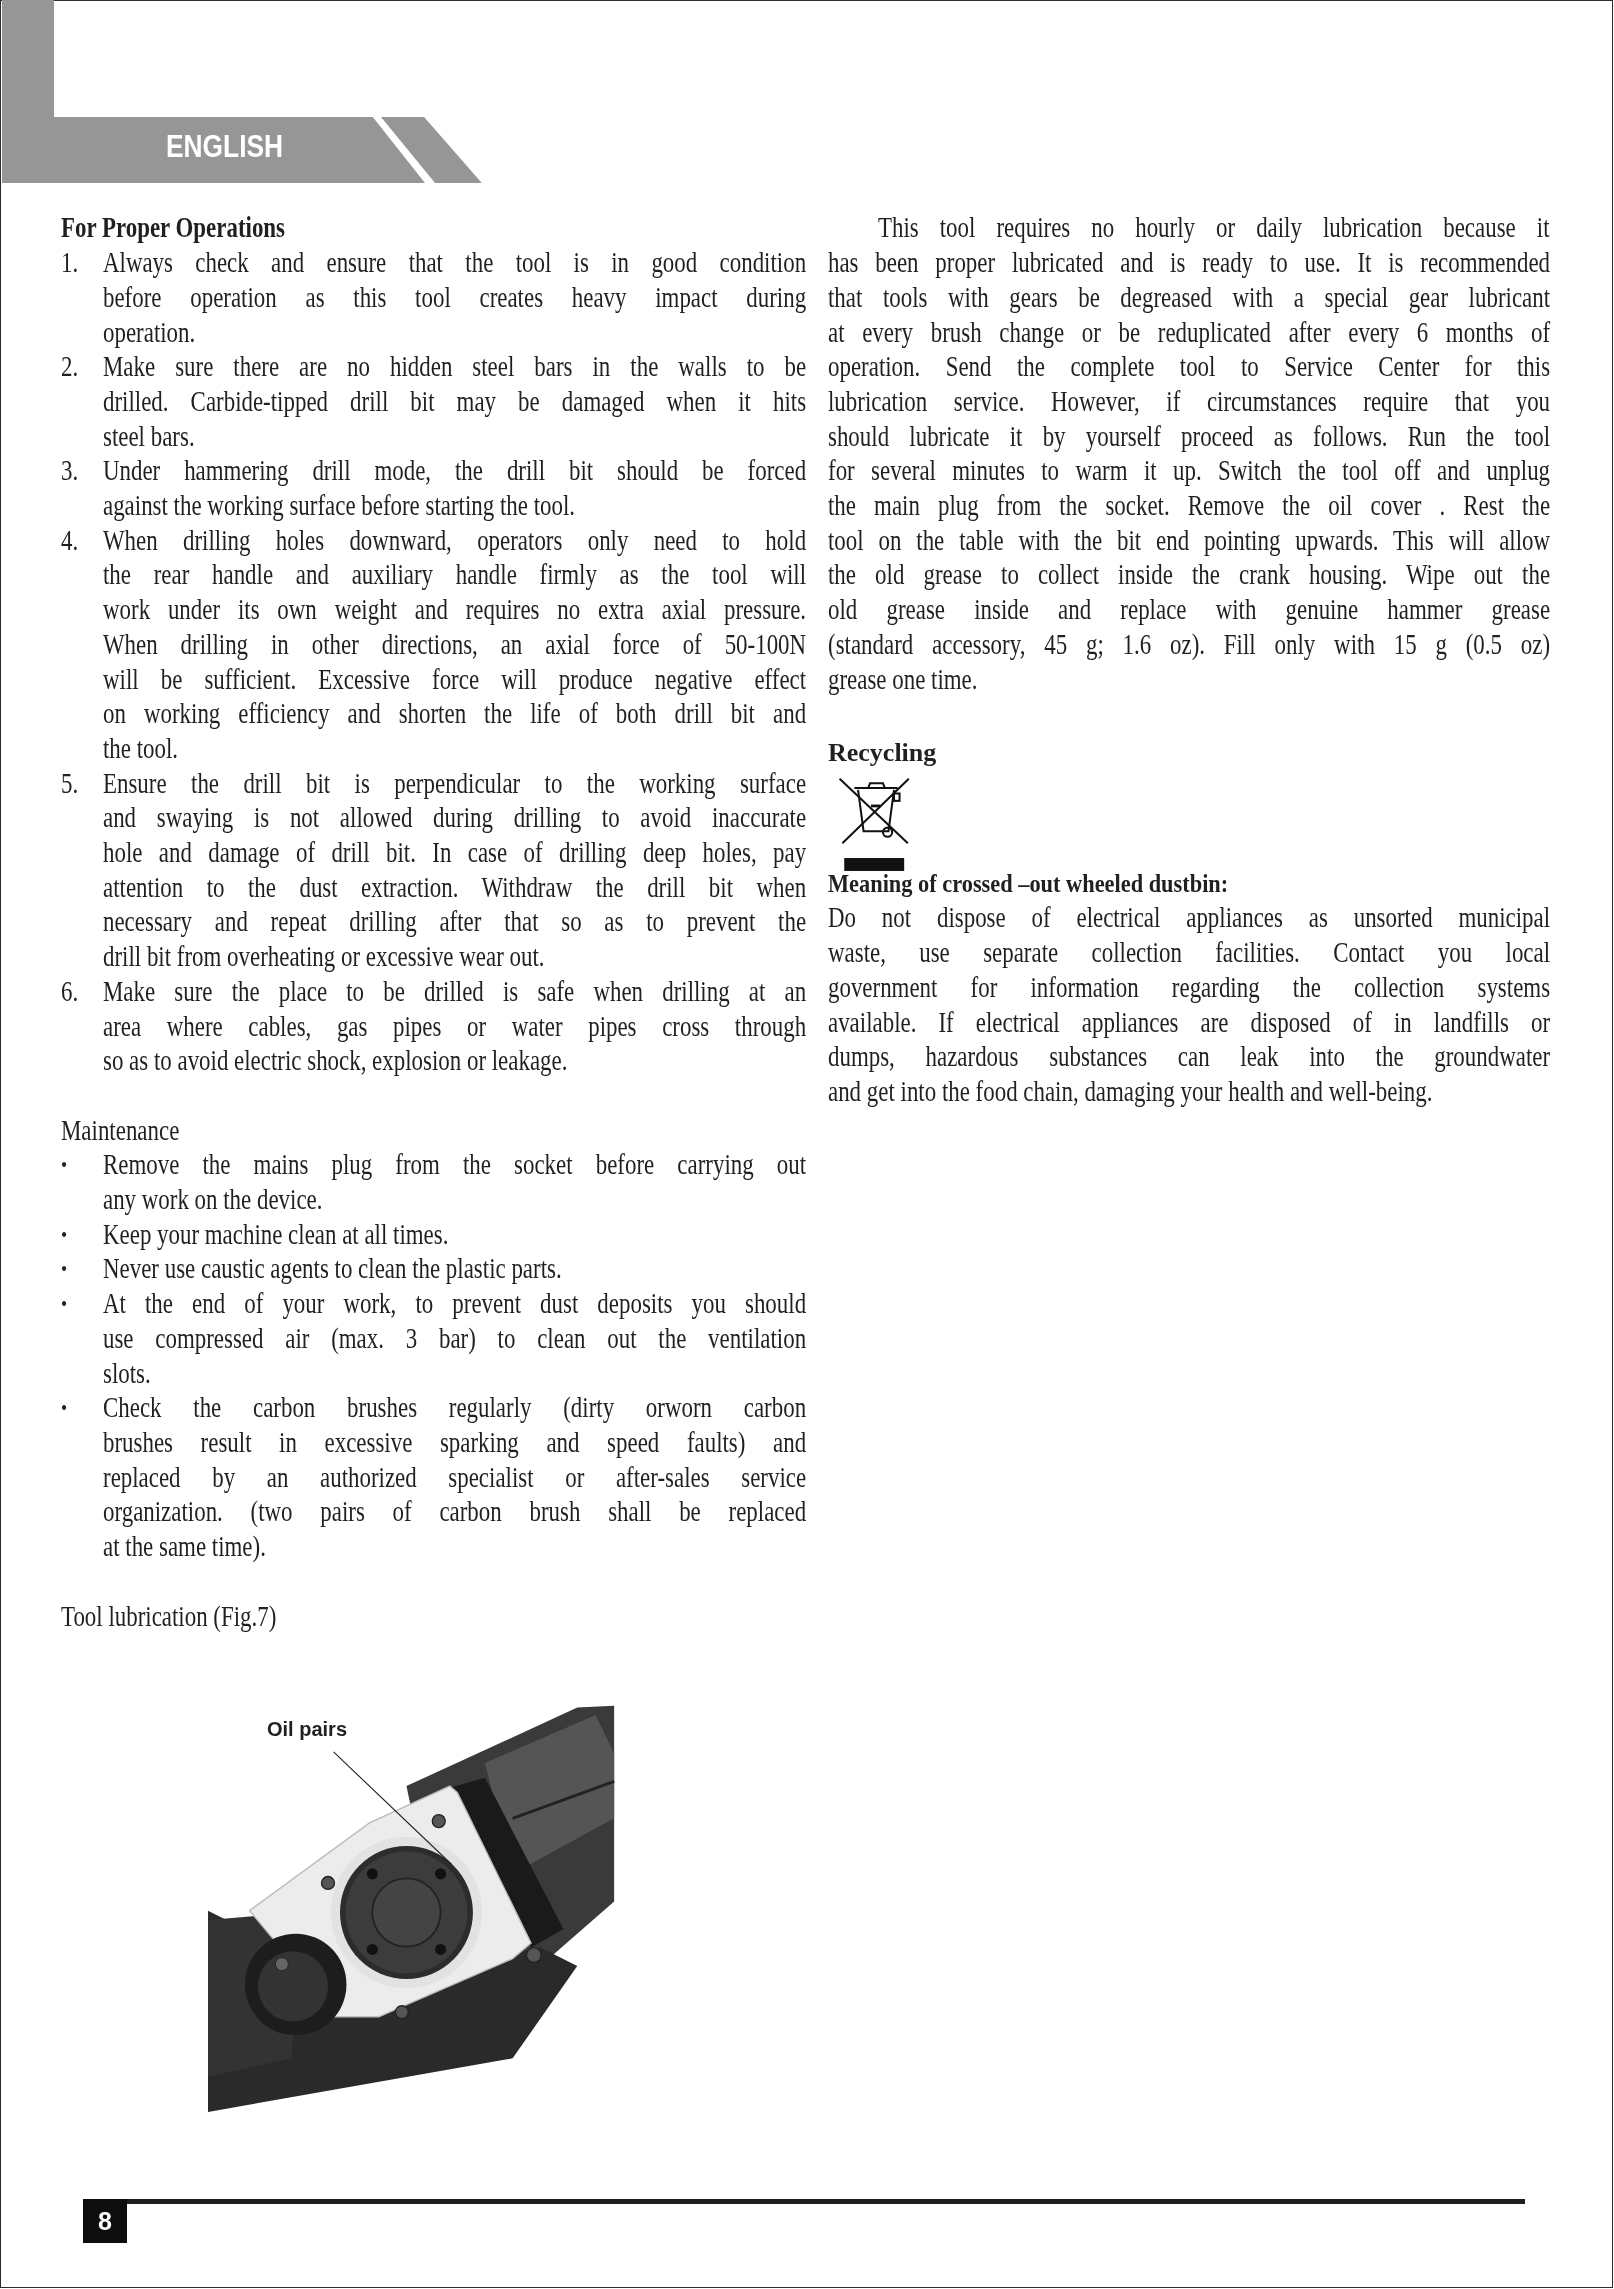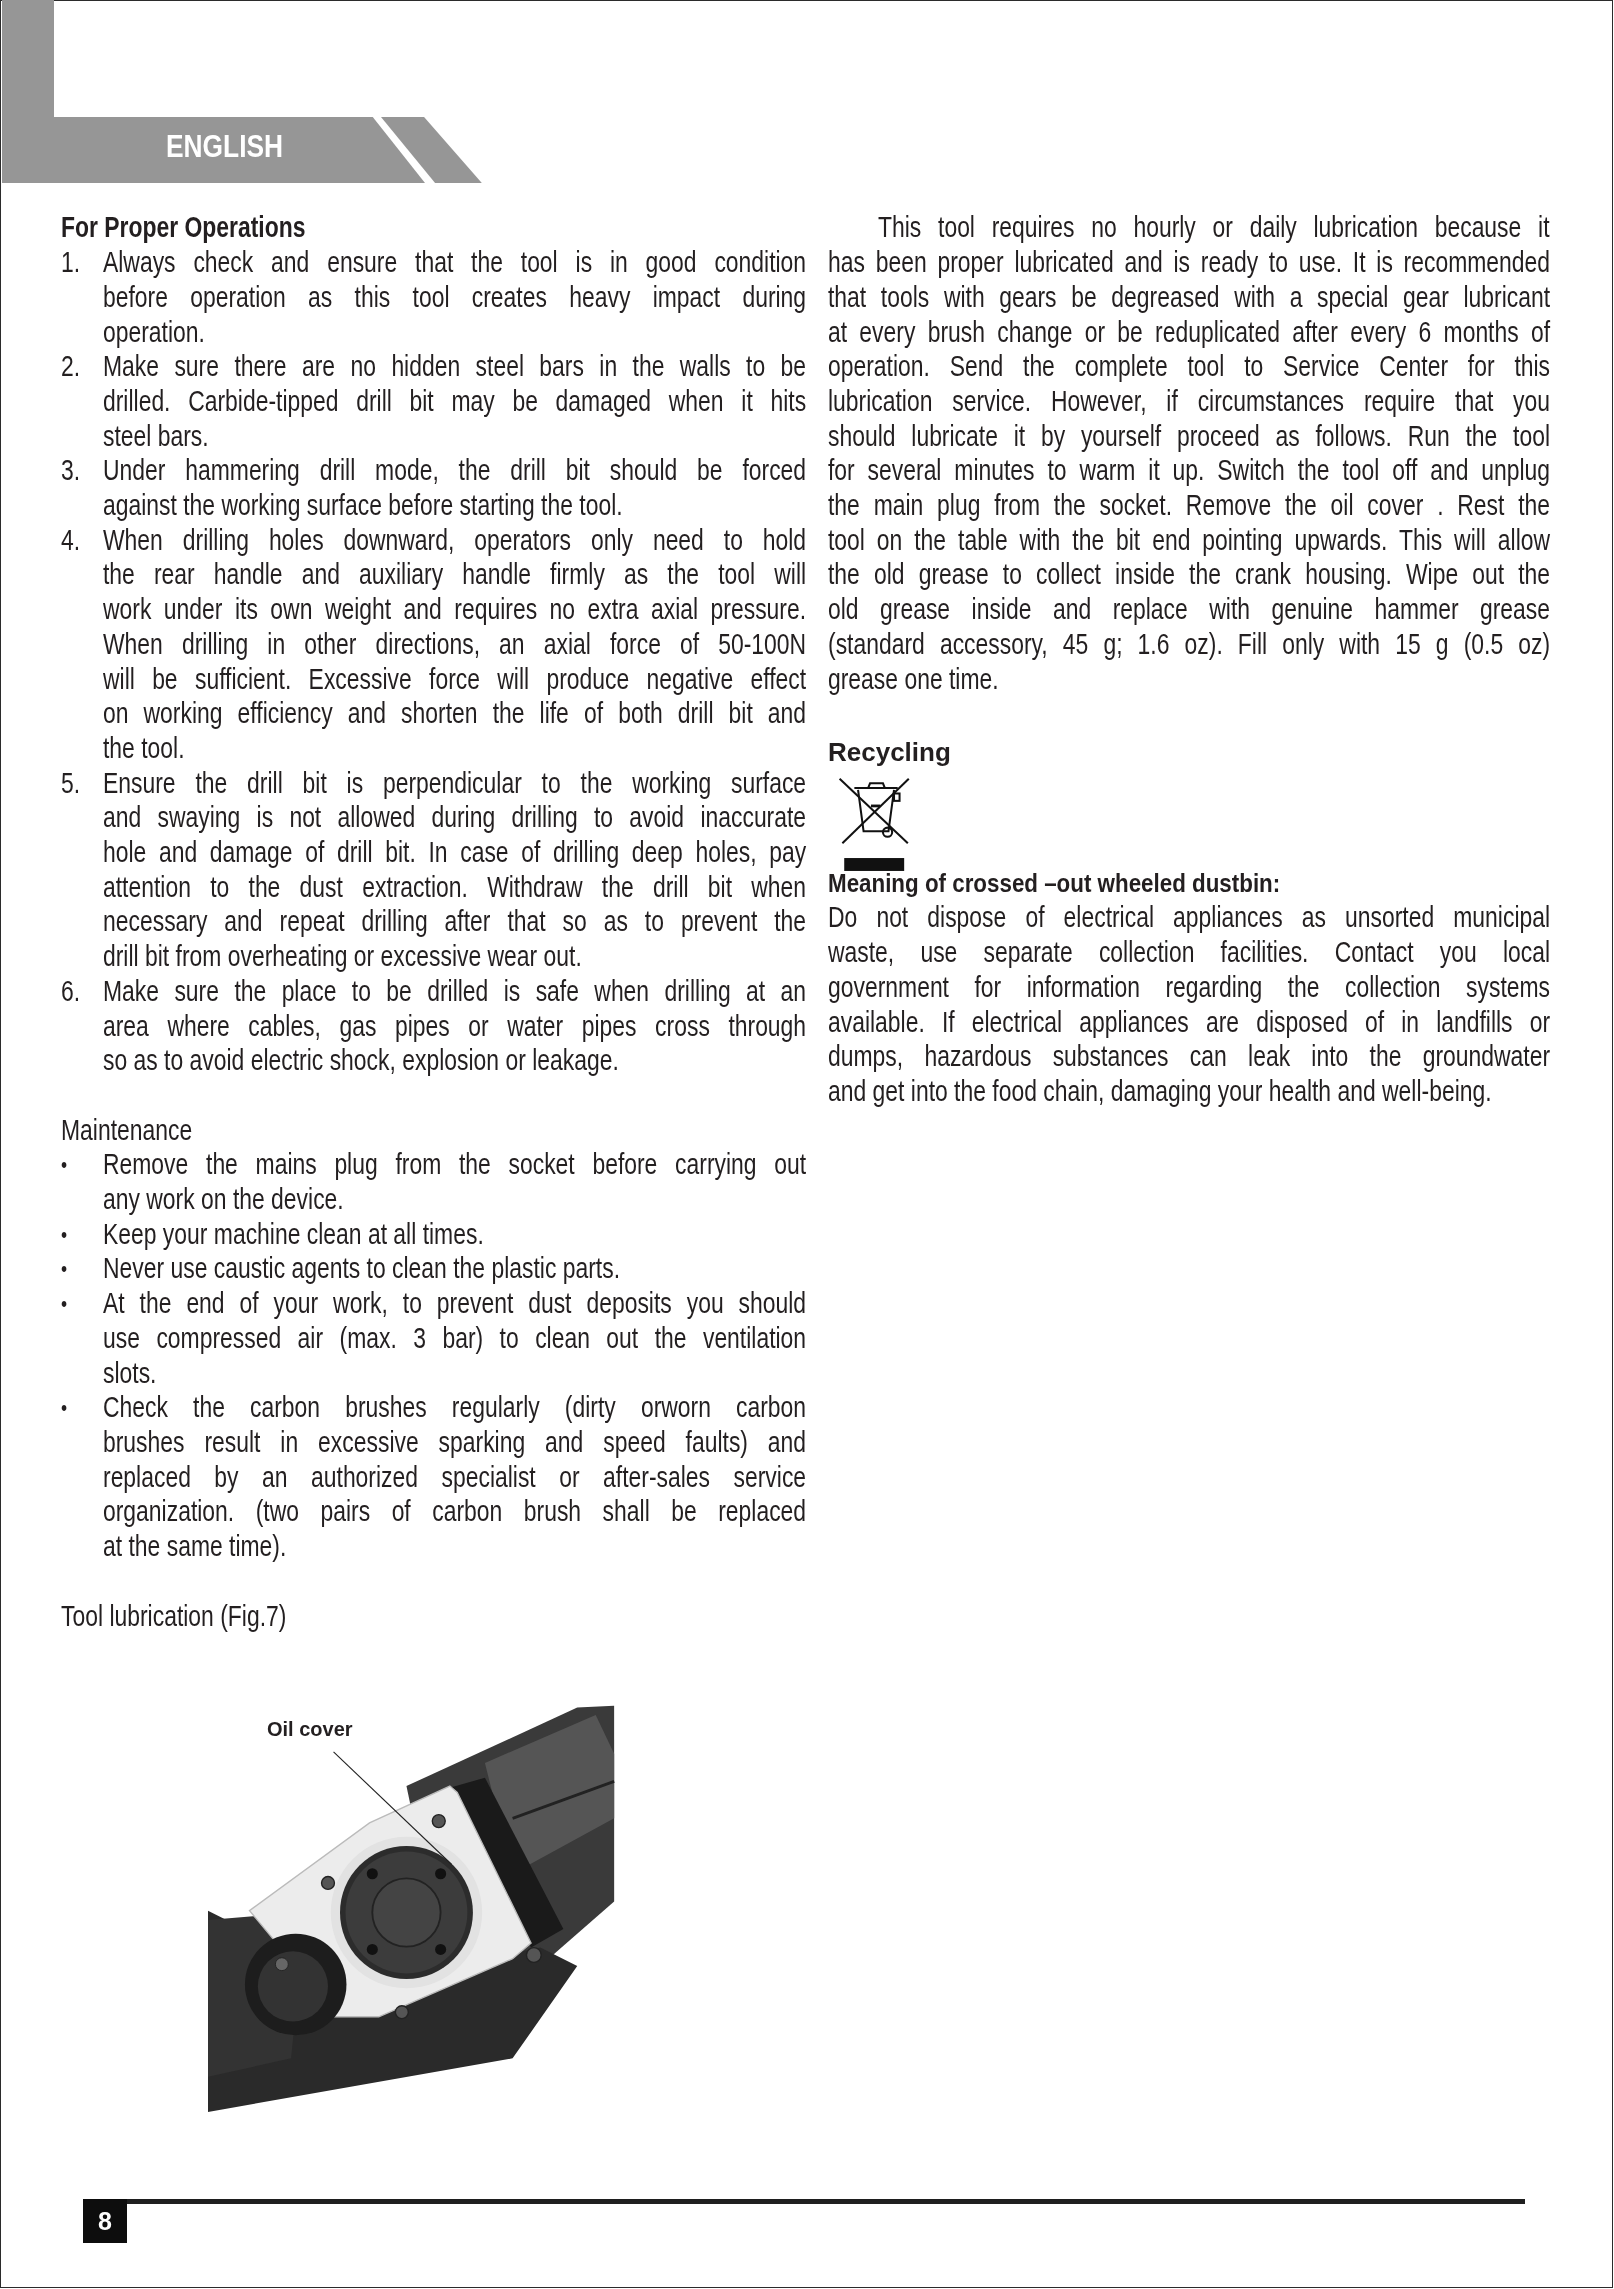--- a/index.html
+++ b/index.html
@@ -2,21 +2,21 @@
 <html style="font-size:14.8px"><head>
 <meta charset="utf-8">
 <style>
   html,body{margin:0;padding:0;background:#fff;}
   body{width:1614px;height:2290px;position:relative;overflow:hidden;font-family:"Liberation Sans",sans-serif;color:#231f20;}
   .page-border{position:absolute;left:0;top:0;width:1611px;height:2286px;border:1.8px solid #2b2b2b;}
   .hdr-vbar{position:absolute;left:1.8px;top:0;width:52px;height:183px;background:#969696;}
   .hdr-band{position:absolute;left:0;top:117px;width:498px;height:66px;}
   .hdr-title{position:absolute;left:166px;top:129px;font-size:31px;font-weight:bold;color:#fff;letter-spacing:0;transform:scaleX(0.85);transform-origin:left top;}
   
-  .col{position:absolute;}
+  .col{position:absolute;font-family:Liberation Serif, serif;}
   .line{position:absolute;left:0;white-space:nowrap;font-size:29px;line-height:35px;height:35px;transform-origin:left top;}
   .cond{transform:scaleX(0.79);}
   .just{text-align:justify;text-align-last:justify;}
   .bold{font-weight:bold;}
   .num{position:absolute;white-space:nowrap;font-size:29px;line-height:35px;transform:scaleX(0.79);transform-origin:left top;}
   .figure{position:absolute;left:208px;top:1689px;width:432px;height:423px;}
   .weee{position:absolute;left:835px;top:773px;width:83px;height:100px;}
   .footer-rule{position:absolute;left:127px;top:2199px;width:1398px;height:4.6px;background:#1f1f1f;}
   .page-num-box{position:absolute;left:83px;top:2199px;width:44px;height:44px;background:#0d0d0d;color:#fff;font-weight:bold;font-size:25px;text-align:center;line-height:44px;}
   .oil-label{position:absolute;left:267px;top:1718px;font-size:20px;font-weight:bold;color:#231f20;white-space:nowrap;}
@@ -156,17 +156,17 @@
     <circle cx="353" cy="288" r="8"></circle>
       <circle cx="210" cy="350" r="7"></circle>
   </g>
 
   <circle cx="95" cy="320" r="55" fill="#1d1d1d"></circle>
   <circle cx="92" cy="322" r="38" fill="#333"></circle>
   <circle cx="80" cy="298" r="7" fill="#666" stroke="#222"></circle>
 
   <line x1="136" y1="68" x2="264" y2="190" stroke="#222" stroke-width="1.2"></line>
 </svg>
-<div class="oil-label">Oil cover</div>
+<div class="oil-label">Oil pairs</div>
 
 <div class="footer-rule"></div>
 <div class="page-num-box">8</div>
 
 
 </body></html>

